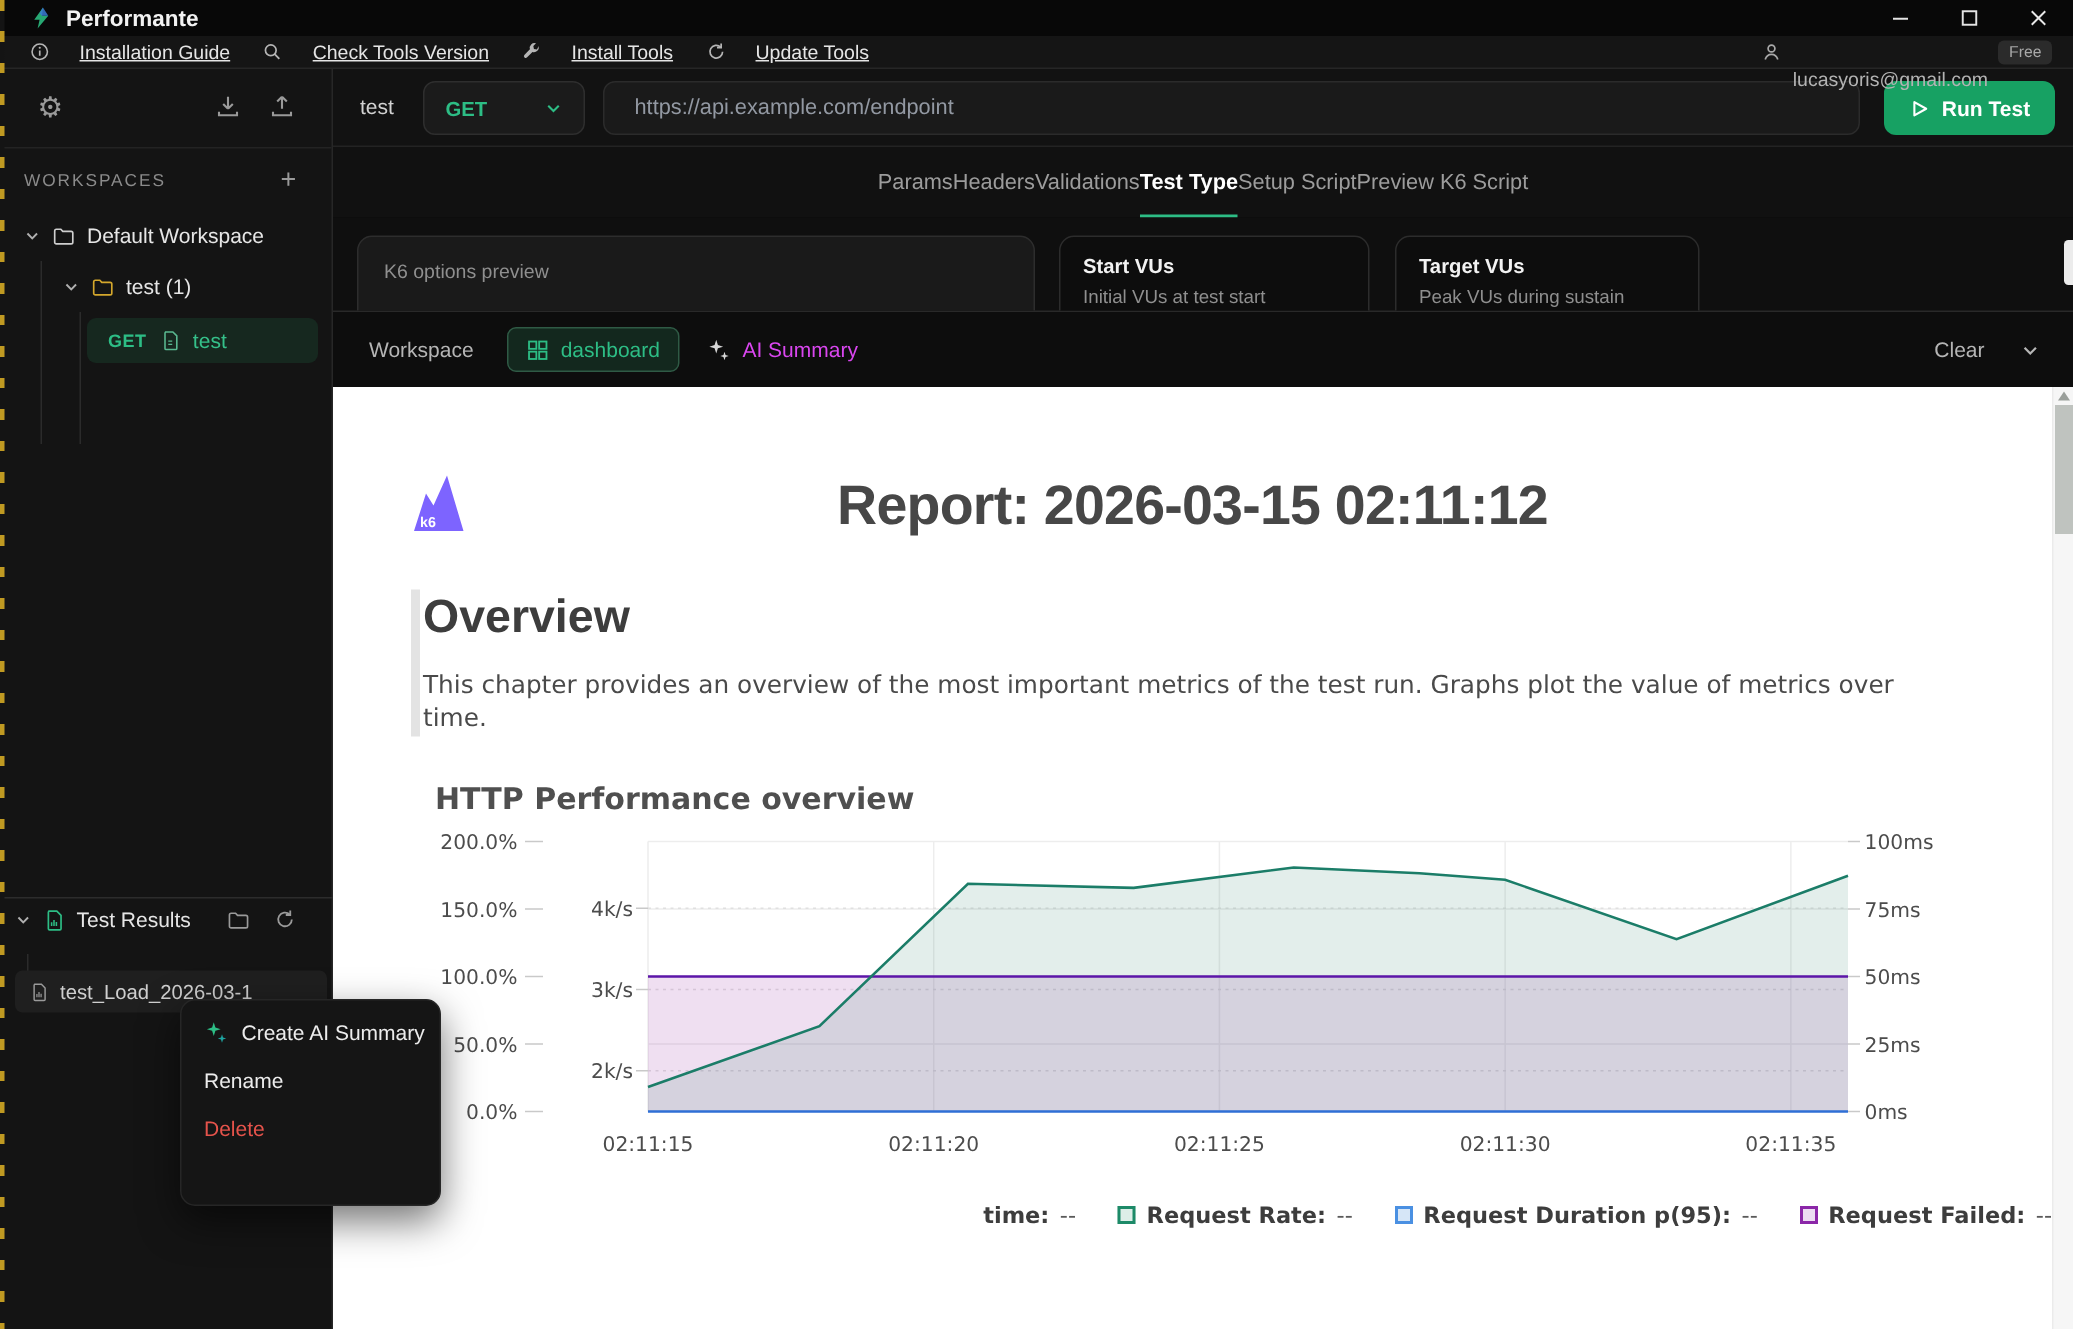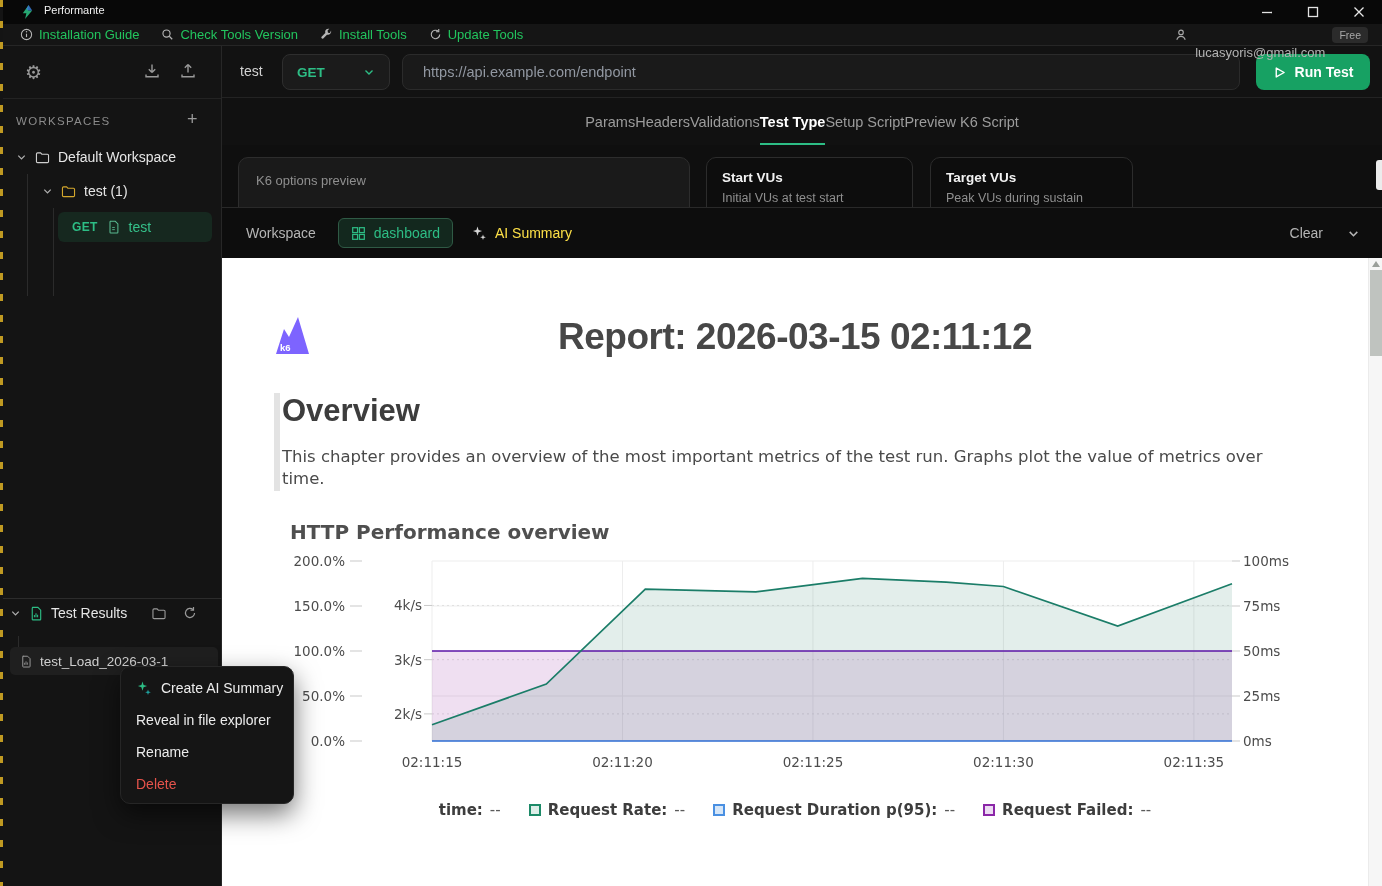--- a/index.html
+++ b/index.html
@@ -6,29 +6,29 @@
   html,body{width:1382px;height:886px;overflow:hidden;background:#0b0b0b;
     font-family:"Liberation Sans",sans-serif;-webkit-font-smoothing:antialiased;}
   svg{display:block;}
 
   
   .edge-stripe{position:absolute;left:0;top:0;width:3px;height:886px;z-index:60;
     background:repeating-linear-gradient(180deg,#c09a22 0 7px,#141414 7px 21px);}
 
   
   .titlebar{position:absolute;left:0;top:0;width:1382px;height:24px;background:#080808;z-index:50;}
-  .app-title{position:absolute;left:44px;top:4px;color:#f2f2f2;font-size:11px;font-weight:normal;}
+  .app-title{position:absolute;left:44px;top:4px;color:#f2f2f2;font-size:15px;font-weight:bold;}
   .bolt{position:absolute;left:20px;top:4px;}
   .win-controls{position:absolute;right:0;top:0;height:24px;display:flex;}
   .win-btn{width:46px;height:24px;display:flex;align-items:center;justify-content:center;}
 
   
   .menubar{position:absolute;left:0;top:24px;width:1382px;height:22px;background:#151515;
     border-bottom:1px solid #262626;display:flex;align-items:center;z-index:40;}
-  .menu-item{display:flex;align-items:center;gap:6px;color:#22c55e;font-size:13px;margin-left:22px;}
+  .menu-item{display:flex;align-items:center;gap:20px;color:#e5e5e5;font-size:13px;margin-left:22px;text-decoration:underline;}
   .menu-item:first-child{margin-left:20px;}
   .account{margin-left:auto;display:flex;align-items:center;gap:7px;padding-right:14px;}
   .account-email{color:#b3b3b3;font-size:13px;margin-top:36px;}
   .plan-badge{background:#2b2b2b;color:#a8a8a8;font-size:10.5px;border-radius:4px;padding:2px 7px;}
 
   
   .sidebar{position:absolute;left:0;top:46px;width:222px;height:840px;background:#141414;
     border-right:1px solid #272727;z-index:30;}
   .side-toolbar{position:absolute;left:0;top:0;width:100%;height:53px;border-bottom:1px solid #232323;}
   .gear{position:absolute;left:25px;top:15px;color:#9a9a9a;font-size:19px;line-height:22px;
@@ -83,37 +83,37 @@
   .vu-underline{position:absolute;left:76px;top:49px;width:52px;height:1px;background:#cfcfcf;}
   .opt-sliver{position:absolute;left:1154px;top:15px;width:6px;height:30px;background:#ececec;
     border-radius:3px 0 0 3px;}
 
   
   .results-bar{position:absolute;left:222px;top:208px;width:1160px;height:50px;background:#0d0d0d;
     display:flex;align-items:center;}
   .rb-variables{color:#b5b5b5;font-size:14px;margin-left:24px;}
   .rb-chip{margin-left:22px;height:30px;display:flex;align-items:center;gap:8px;padding:0 12px;
     background:#13281e;border:1px solid #2f5a45;border-radius:6px;color:#2dbd85;font-size:14px;}
-  .rb-ai{margin-left:18px;display:flex;align-items:flex-end;gap:8px;color:#fde047;font-size:14px;}
+  .rb-ai{margin-left:18px;display:flex;align-items:flex-end;gap:8px;color:#d946ef;font-size:14px;}
   .rb-clear{margin-left:auto;display:flex;align-items:center;gap:24px;padding-right:22px;
     color:#b5b5b5;font-size:14px;}
 
   
   .dashboard{position:absolute;left:222px;top:258px;width:1160px;height:628px;background:#fff;
     font-family:"DejaVu Sans",sans-serif;}
   .k6-logo{position:absolute;left:52px;top:57px;}
   .report-title{position:absolute;left:0;top:58px;width:1146px;text-align:center;color:#474747;
     font-size:37px;font-weight:bold;font-family:"Liberation Sans",sans-serif;letter-spacing:-0.5px;}
   .overview-block{position:absolute;left:52px;top:135px;width:1000px;border-left:6px solid #e3e3e3;
     padding-left:2px;}
   .overview-h{color:#3d3d3d;font-size:31px;font-weight:bold;font-family:"Liberation Sans",sans-serif;}
   .overview-p{margin-top:17px;color:#4a4a4a;font-size:16.5px;line-height:1.35;}
   .chart-title{position:absolute;left:68px;top:262px;color:#4f4f4f;font-size:20px;font-weight:600;}
   .chart-wrap{position:absolute;left:60px;top:293px;}
-  .legend-row{position:absolute;left:0;top:543px;width:1146px;display:flex;justify-content:center;
+  .legend-row{position:absolute;left:0;top:543px;width:1146px;display:flex;justify-content:flex-end;
     align-items:center;gap:28px;font-size:15px;}
   .leg-item{display:flex;align-items:center;gap:7px;}
   .leg-label{color:#3d3d3d;font-weight:bold;}
   .leg-val{color:#5a5a5a;}
   .sw{width:12px;height:12px;border:2px solid #888;display:inline-block;}
   .xlab,.ylab{font-family:"DejaVu Sans",sans-serif;font-size:13.5px;fill:#4c4c4c;}
 
   
   .scrollbar{position:absolute;right:0;top:0;width:14px;height:628px;background:#f6f6f6;
     border-left:1px solid #ebebeb;}
@@ -494,21 +494,18 @@
   <div class="ctx-item">
     <span>
       <svg width="16" height="16" viewBox="0 0 16 16">
           <path d="M6.5 1.5 7.6 5l3.5 1.1-3.5 1.1-1.1 3.5-1.1-3.5L1.9 6.1 5.4 5z" fill="#2dbd85"></path>
           <path d="M12 9.5l.7 2.1 2.1.7-2.1.7-.7 2.1-.7-2.1-2.1-.7 2.1-.7z" fill="#1fa3a0"></path>
         </svg>
     </span>
     <span>Create AI Summary</span>
   </div>
   <div class="ctx-item">
-    <span>Reveal in file explorer</span>
-  </div>
-  <div class="ctx-item">
     <span>Rename</span>
   </div>
   <div class="ctx-item danger">
     <span>Delete</span>
   </div>
 </div>
 
 </body></html>

